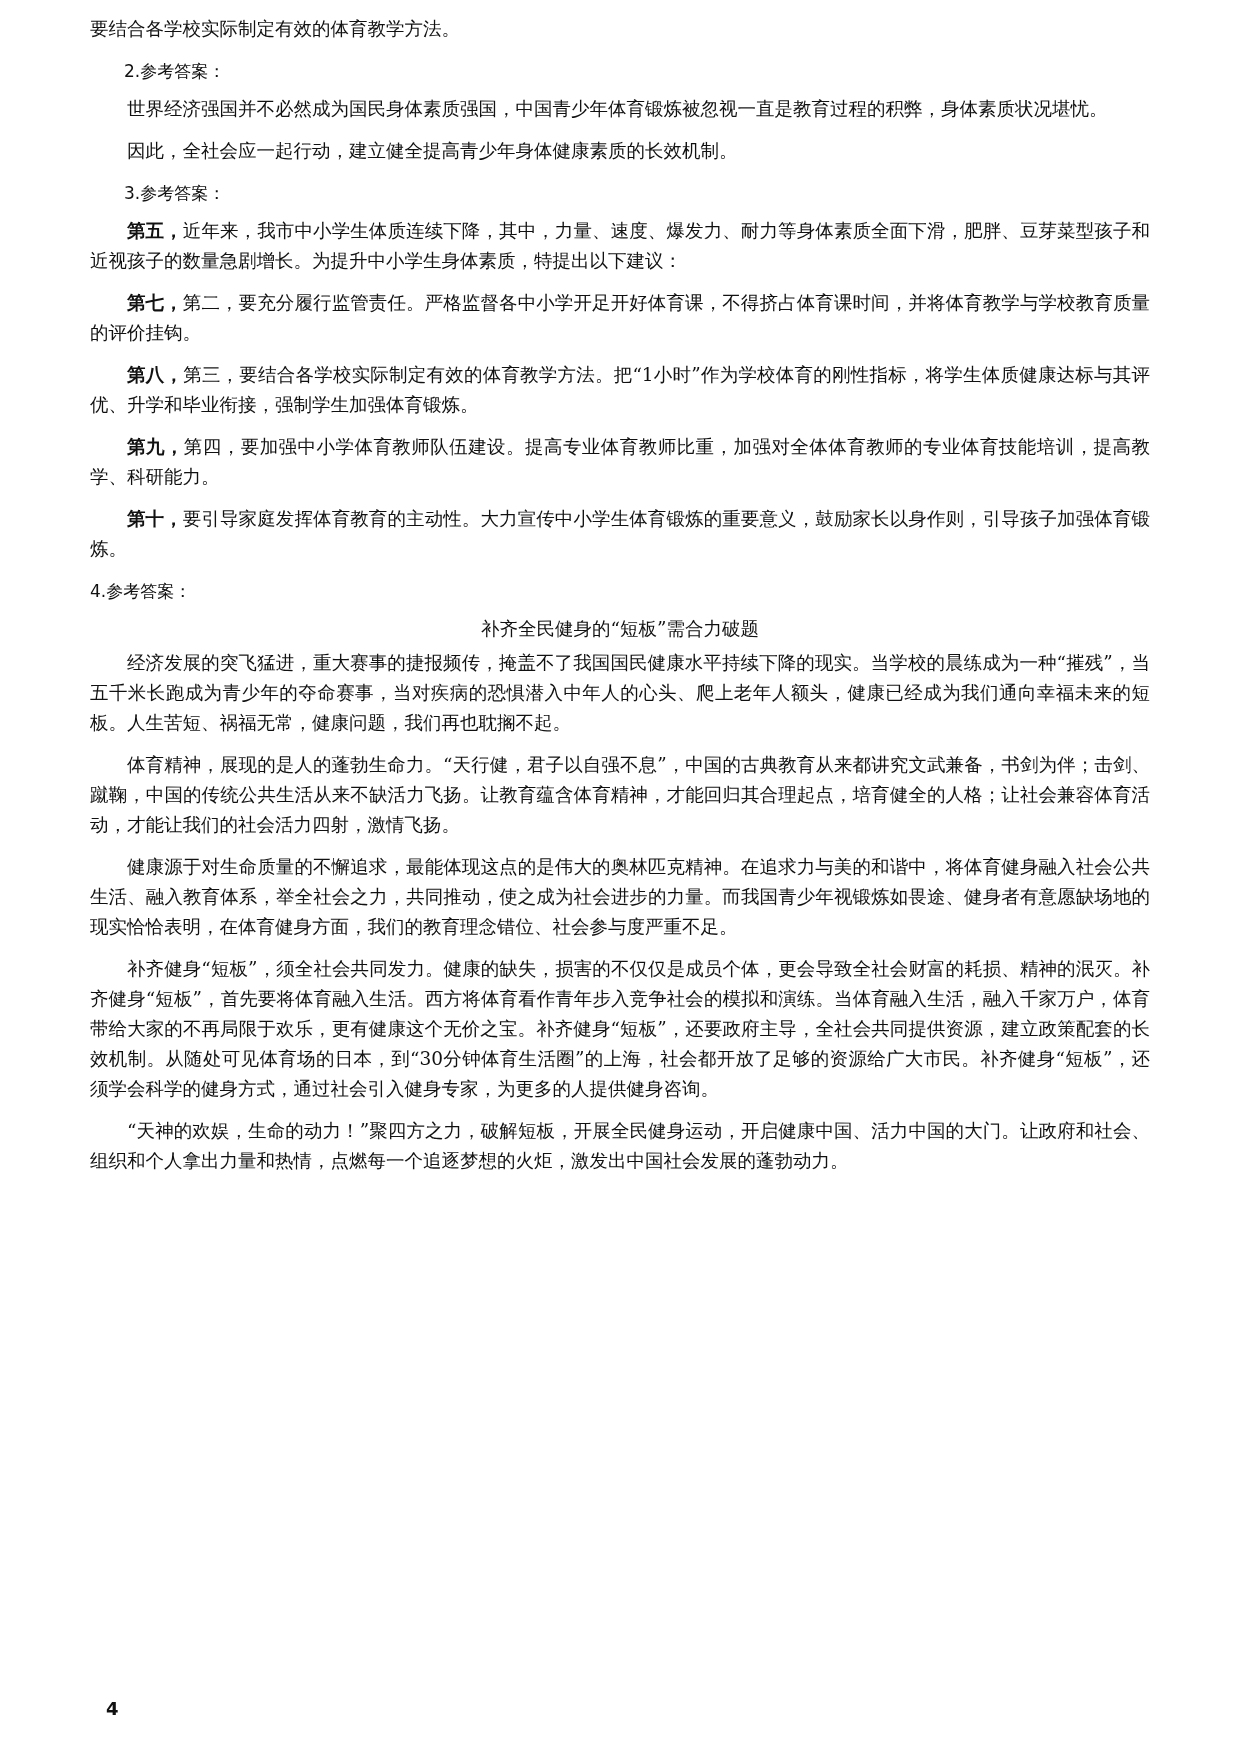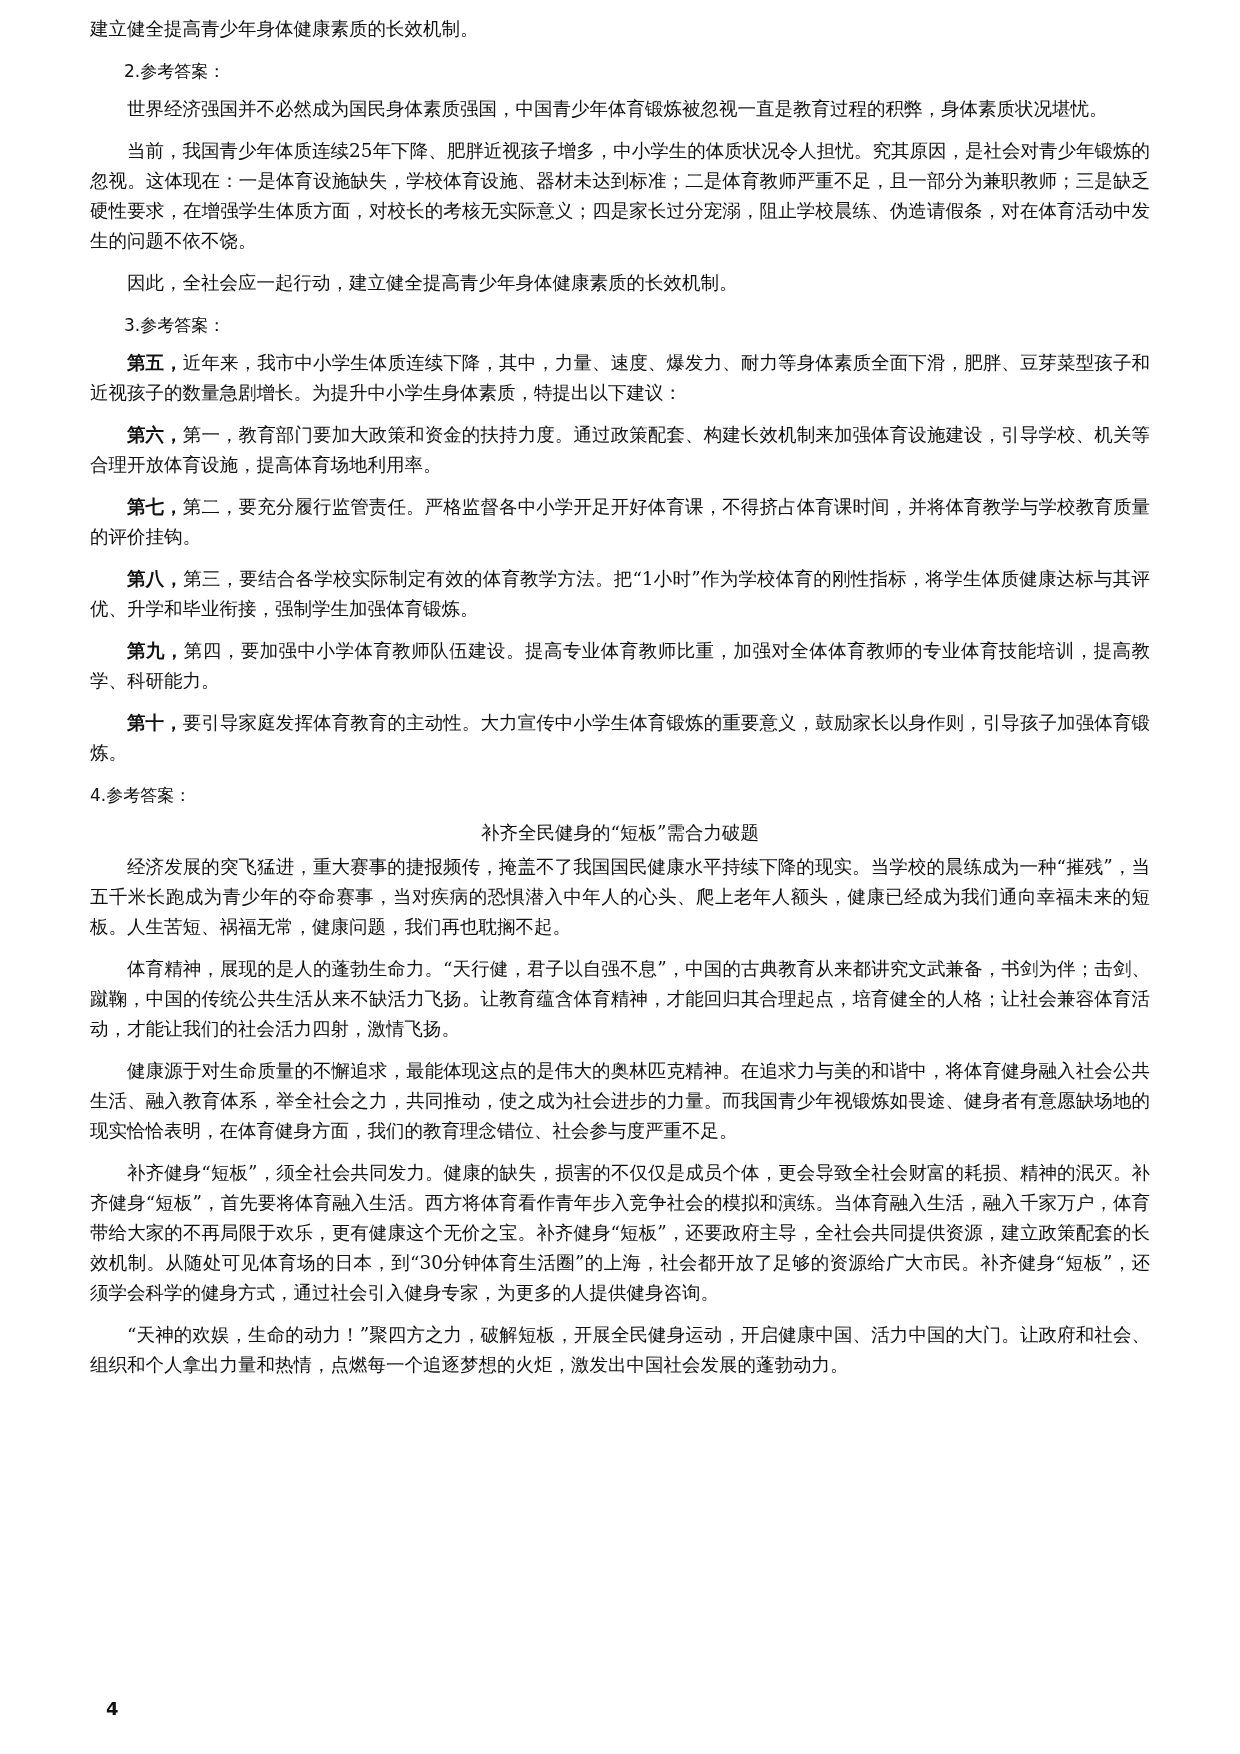--- a/index.html
+++ b/index.html
@@ -11,30 +11,28 @@
   .h { font-family: "DejaVu Sans", "Liberation Sans", sans-serif; font-weight: normal; font-size: 17px; line-height: 30px; margin: 0 0 8px 0; }
   .h.indent { text-indent: 2em; }
   .lead { font-weight: bold; font-family: "DejaVu Sans", "Liberation Sans", sans-serif; }
   .title { text-align: center; text-indent: 0; margin-bottom: 4px; }
   .pagenum { position: absolute; left: 106px; top: 1698px; font-family: "DejaVu Sans", "Liberation Sans", sans-serif; font-weight: bold; font-size: 18px; }
 </style>
 </head>
 <body>
 
 <div class="page">
-  <p class="noindent">建立健全提高青少年身体健康素质的长效机制。</p>
+  <p class="noindent">要结合各学校实际制定有效的体育教学方法。</p>
 
   <div class="h indent">2.参考答案：</div>
   <p>世界经济强国并不必然成为国民身体素质强国，中国青少年体育锻炼被忽视一直是教育过程的积弊，身体素质状况堪忧。</p>
-  <p>当前，我国青少年体质连续25年下降、肥胖近视孩子增多，中小学生的体质状况令人担忧。究其原因，是社会对青少年锻炼的忽视。这体现在：一是体育设施缺失，学校体育设施、器材未达到标准；二是体育教师严重不足，且一部分为兼职教师；三是缺乏硬性要求，在增强学生体质方面，对校长的考核无实际意义；四是家长过分宠溺，阻止学校晨练、伪造请假条，对在体育活动中发生的问题不依不饶。</p>
   <p>因此，全社会应一起行动，建立健全提高青少年身体健康素质的长效机制。</p>
 
   <div class="h indent">3.参考答案：</div>
   <p><span class="lead">第五，</span><span>近年来，我市中小学生体质连续下降，其中，力量、速度、爆发力、耐力等身体素质全面下滑，肥胖、豆芽菜型孩子和近视孩子的数量急剧增长。为提升中小学生身体素质，特提出以下建议：</span></p>
-  <p><span class="lead">第六，</span><span>第一，教育部门要加大政策和资金的扶持力度。通过政策配套、构建长效机制来加强体育设施建设，引导学校、机关等合理开放体育设施，提高体育场地利用率。</span></p>
   <p><span class="lead">第七，</span><span>第二，要充分履行监管责任。严格监督各中小学开足开好体育课，不得挤占体育课时间，并将体育教学与学校教育质量的评价挂钩。</span></p>
   <p><span class="lead">第八，</span><span>第三，要结合各学校实际制定有效的体育教学方法。把“1小时”作为学校体育的刚性指标，将学生体质健康达标与其评优、升学和毕业衔接，强制学生加强体育锻炼。</span></p>
   <p><span class="lead">第九，</span><span>第四，要加强中小学体育教师队伍建设。提高专业体育教师比重，加强对全体体育教师的专业体育技能培训，提高教学、科研能力。</span></p>
   <p><span class="lead">第十，</span><span>要引导家庭发挥体育教育的主动性。大力宣传中小学生体育锻炼的重要意义，鼓励家长以身作则，引导孩子加强体育锻炼。</span></p>
 
   <div class="h">4.参考答案：</div>
   <p class="title">补齐全民健身的“短板”需合力破题</p>
   <p>经济发展的突飞猛进，重大赛事的捷报频传，掩盖不了我国国民健康水平持续下降的现实。当学校的晨练成为一种“摧残”，当五千米长跑成为青少年的夺命赛事，当对疾病的恐惧潜入中年人的心头、爬上老年人额头，健康已经成为我们通向幸福未来的短板。人生苦短、祸福无常，健康问题，我们再也耽搁不起。</p>
   <p>体育精神，展现的是人的蓬勃生命力。“天行健，君子以自强不息”，中国的古典教育从来都讲究文武兼备，书剑为伴；击剑、蹴鞠，中国的传统公共生活从来不缺活力飞扬。让教育蕴含体育精神，才能回归其合理起点，培育健全的人格；让社会兼容体育活动，才能让我们的社会活力四射，激情飞扬。</p>
   <p>健康源于对生命质量的不懈追求，最能体现这点的是伟大的奥林匹克精神。在追求力与美的和谐中，将体育健身融入社会公共生活、融入教育体系，举全社会之力，共同推动，使之成为社会进步的力量。而我国青少年视锻炼如畏途、健身者有意愿缺场地的现实恰恰表明，在体育健身方面，我们的教育理念错位、社会参与度严重不足。</p>

